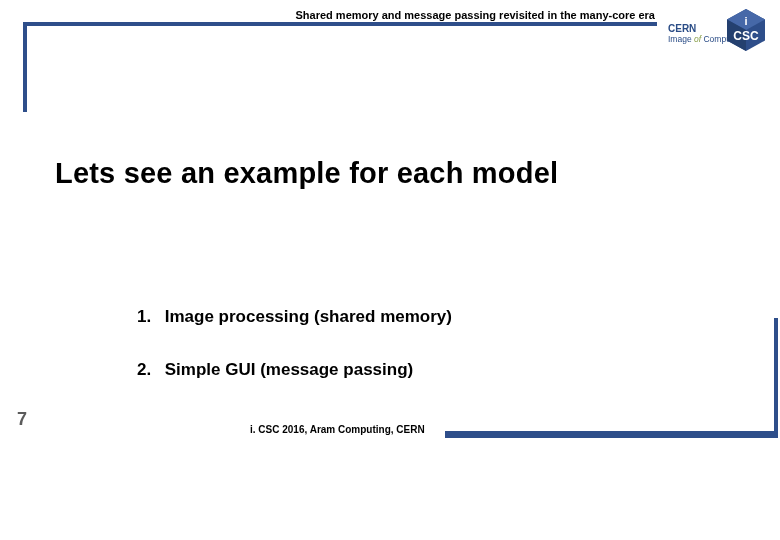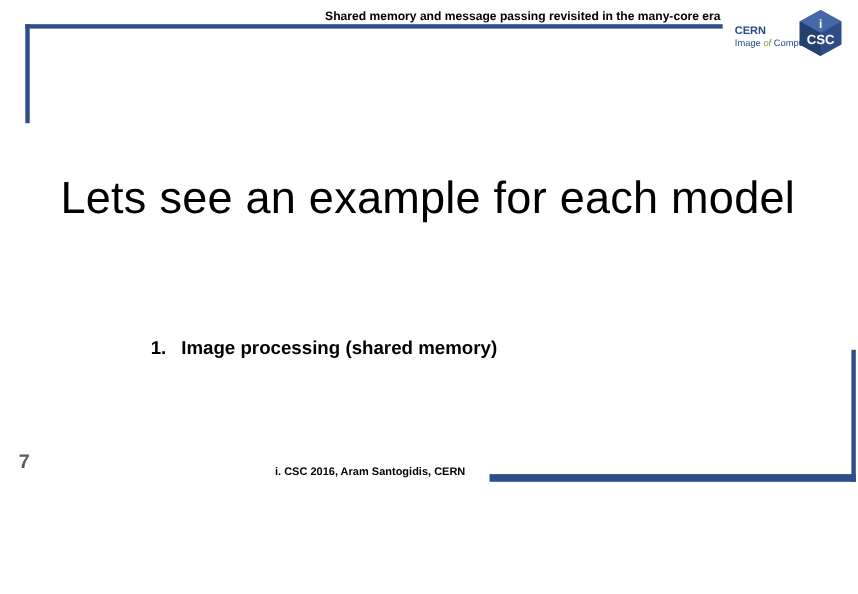--- a/index.html
+++ b/index.html
@@ -13,21 +13,21 @@
 
   
   .logo { position: absolute; top: 2px; right: 8px; width: 110px; height: 56px; }
   .logo-text { position: absolute; top: 6px; left: 6px; font-size: 9px; color: #2a4c86; margin-top: 16px; }
   .logo-text .cern { font-weight: bold; font-size: 10px; display: block; line-height: 1; }
   .logo-text .school { font-size: 8.5px; color: #2a4c86; white-space: nowrap; }
   .logo-text .of { font-style: italic; color: #8aa04c; }
   .hex { position: absolute; top: 6px; right: 4px; width: 44px; height: 44px; }
 
   
-  .main-title { position: absolute; top: 157px; left: 55px; font-size: 41px; font-weight: normal; color: #000; letter-spacing: 0.2px; }
+  .main-title { position: absolute; top: 157px; left: 55px; font-size: 29px; font-weight: bold; color: #000; letter-spacing: 0.2px; }
 
   
   .list { position: absolute; top: 307px; left: 107px; margin-left: 30px; }
   .list-item { font-size: 17px; font-weight: bold; color: #000; margin-bottom: 33px; }
   .list-item .num { display: inline-block; width: 23px; }
 
   
   .page-num { position: absolute; bottom: 30px; left: 17px; font-size: 18px; font-weight: bold; color: #5b5b5b; }
   .footer-text { position: absolute; bottom: 25px; left: 250px; font-size: 10px; font-weight: bold; color: #000; }
   .footer-bar { position: absolute; bottom: 22px; right: 2px; width: 333px; height: 7px; background: #2e4e8a; }
@@ -59,20 +59,24 @@
     </svg>
   </div>
 
   <div class="main-title">Lets see an example for each model</div>
 
   <div class="list">
     <div class="list-item">
       <span class="num">1.</span>
       <span>Image processing (shared memory)</span>
     </div>
+    <div class="list-item">
+      <span class="num">2.</span>
+      <span>Simple GUI (message passing)</span>
+    </div>
   </div>
 
   <div class="page-num">7</div>
-  <div class="footer-text">i. CSC 2016, Aram Santogidis, CERN</div>
+  <div class="footer-text">i. CSC 2016, Aram Computing, CERN</div>
   <div class="footer-bar"></div>
   <div class="footer-border-r"></div>
 
 </div>
 
 </body></html>

